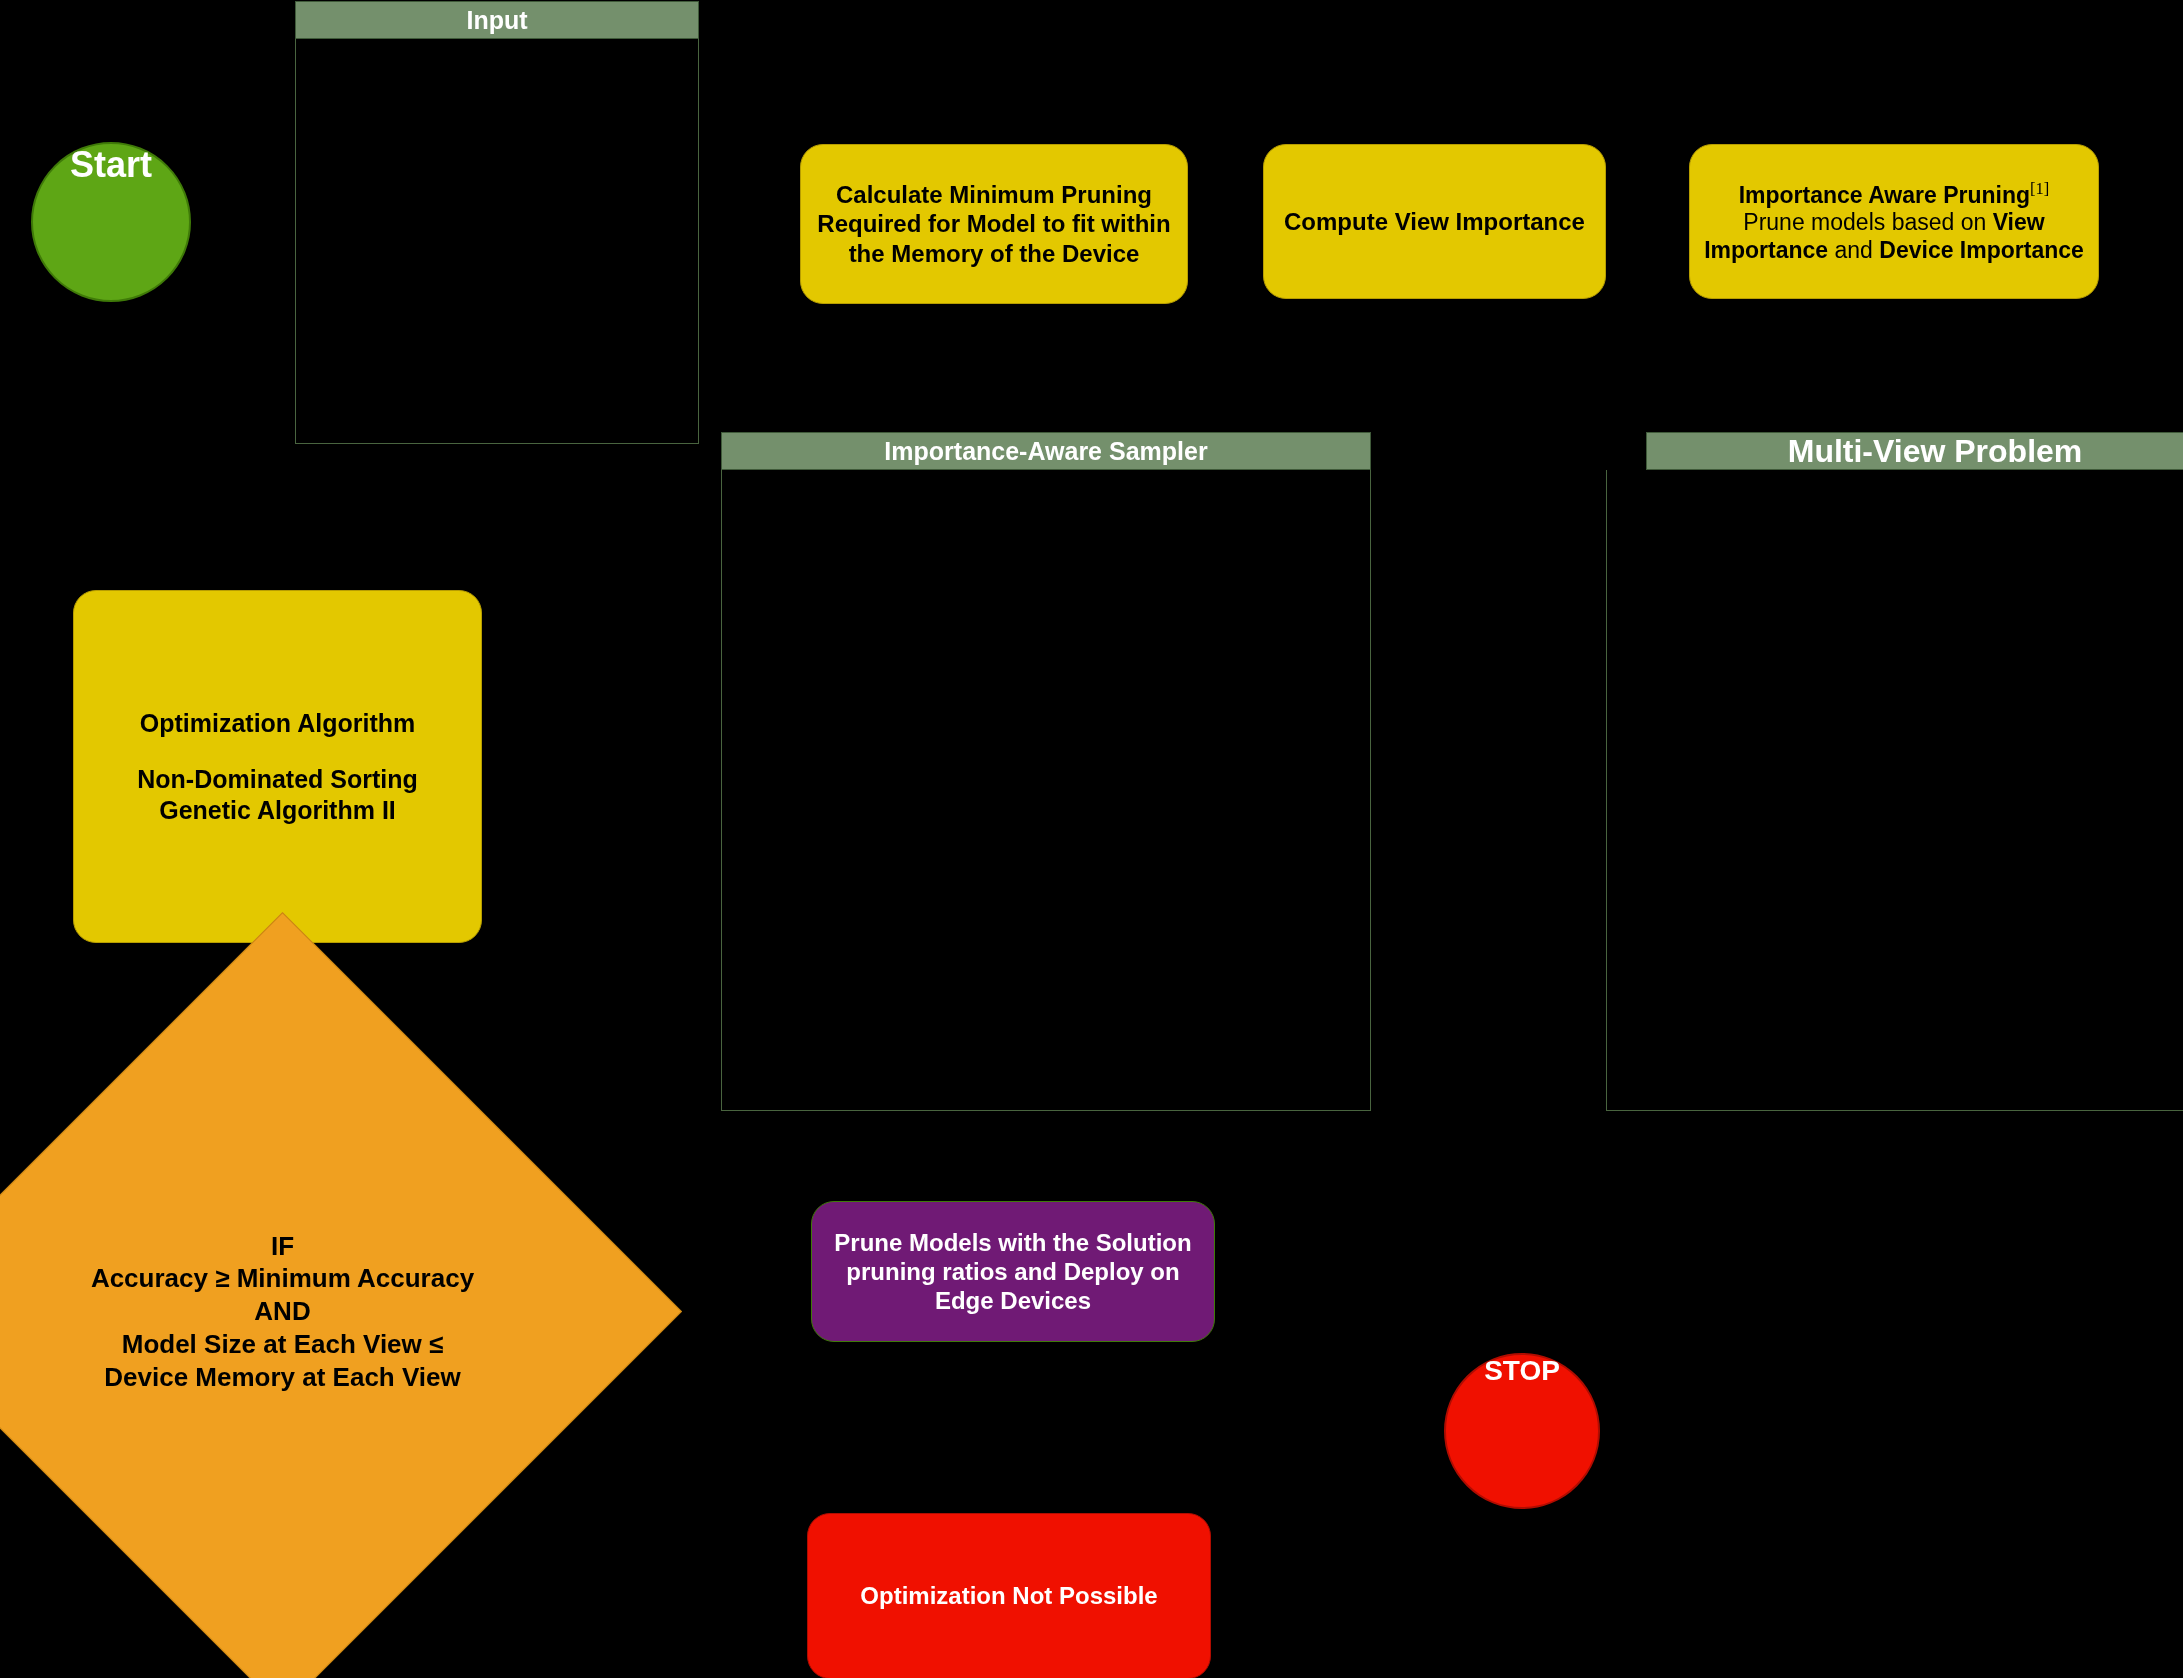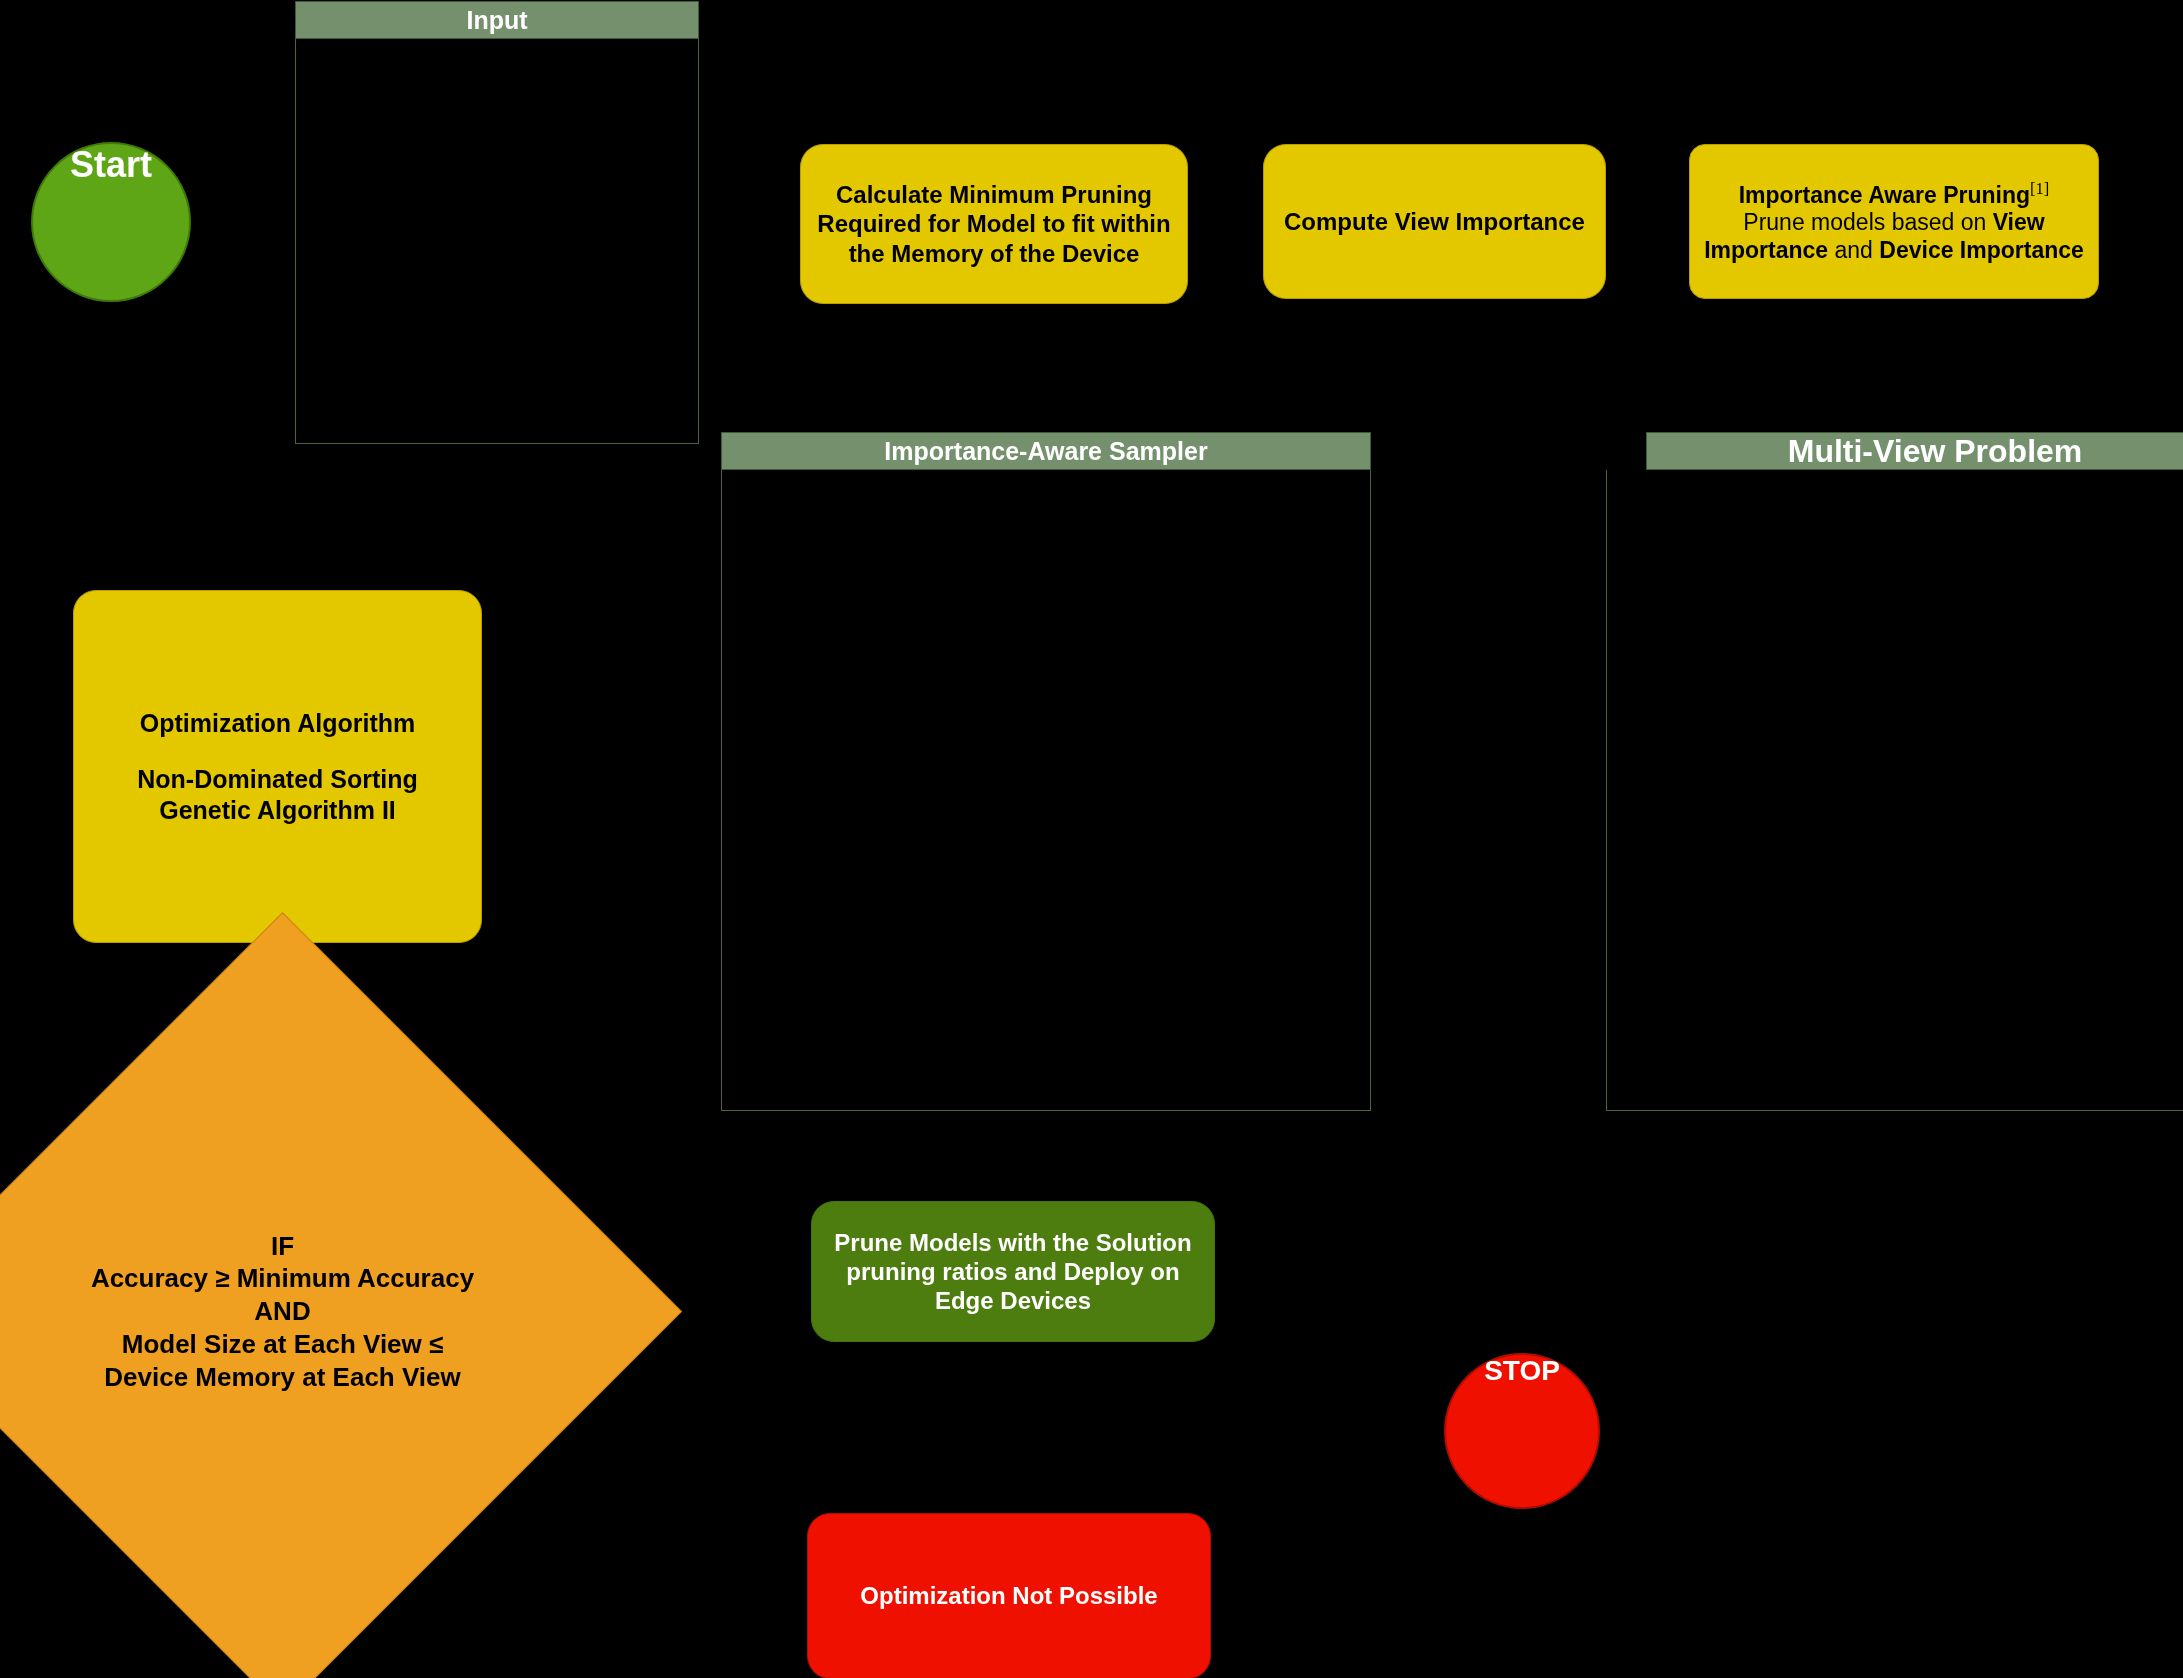--- a/index.html
+++ b/index.html
@@ -52,21 +52,21 @@
     font-weight: bold;
     line-height: 1.22;
   }
   .node-yellow {
     background: #e3c800;
     border: 1.5px solid #b79d00;
     border-radius: 23px;
     color: #000000;
   }
   .node-green {
-    background: #4d7c0f;
+    background: #701a75;
     border: 1.5px solid #3f7a08;
     border-radius: 23px;
     color: #ffffff;
   }
   .node-red {
     background: #f01000;
     border: 1.5px solid #b00c00;
     border-radius: 23px;
     color: #ffffff;
   }
@@ -155,21 +155,21 @@
   </div>
 
   <div class="node node-yellow" style="left:800px; top:144px; width:388px; height:160px; font-size:24px; padding:0 13px;">
     <span>Calculate Minimum Pruning Required for Model to fit within the Memory of the Device</span>
   </div>
 
   <div class="node node-yellow" style="left:1263px; top:144px; width:343px; height:155px; font-size:24px; padding:0 20px;">
     <span>Compute View Importance</span>
   </div>
 
-  <div class="node node-yellow" style="left:1689px; top:144px; width:410px; height:155px; font-size:23px; padding:0 11px; line-height:1.2;border-radius:16px;">
+  <div class="node node-yellow" style="left:1689px; top:144px; width:410px; height:155px; font-size:23px; padding:0 11px; line-height:1.2;">
     <div>
       <span>Importance Aware Pruning</span><span class="sup-ref">[1]</span><br>
       <span class="reg">Prune models based on </span><span>View Importance</span><span class="reg"> and </span><span>Device Importance</span>
     </div>
   </div>
 
   <div class="node node-yellow" style="left:73px; top:590px; width:409px; height:353px; font-size:25px; padding:0 30px;align-items:center;">
     <div>
       <div>Optimization Algorithm</div>
       <div style="height:1.05em;"></div>

